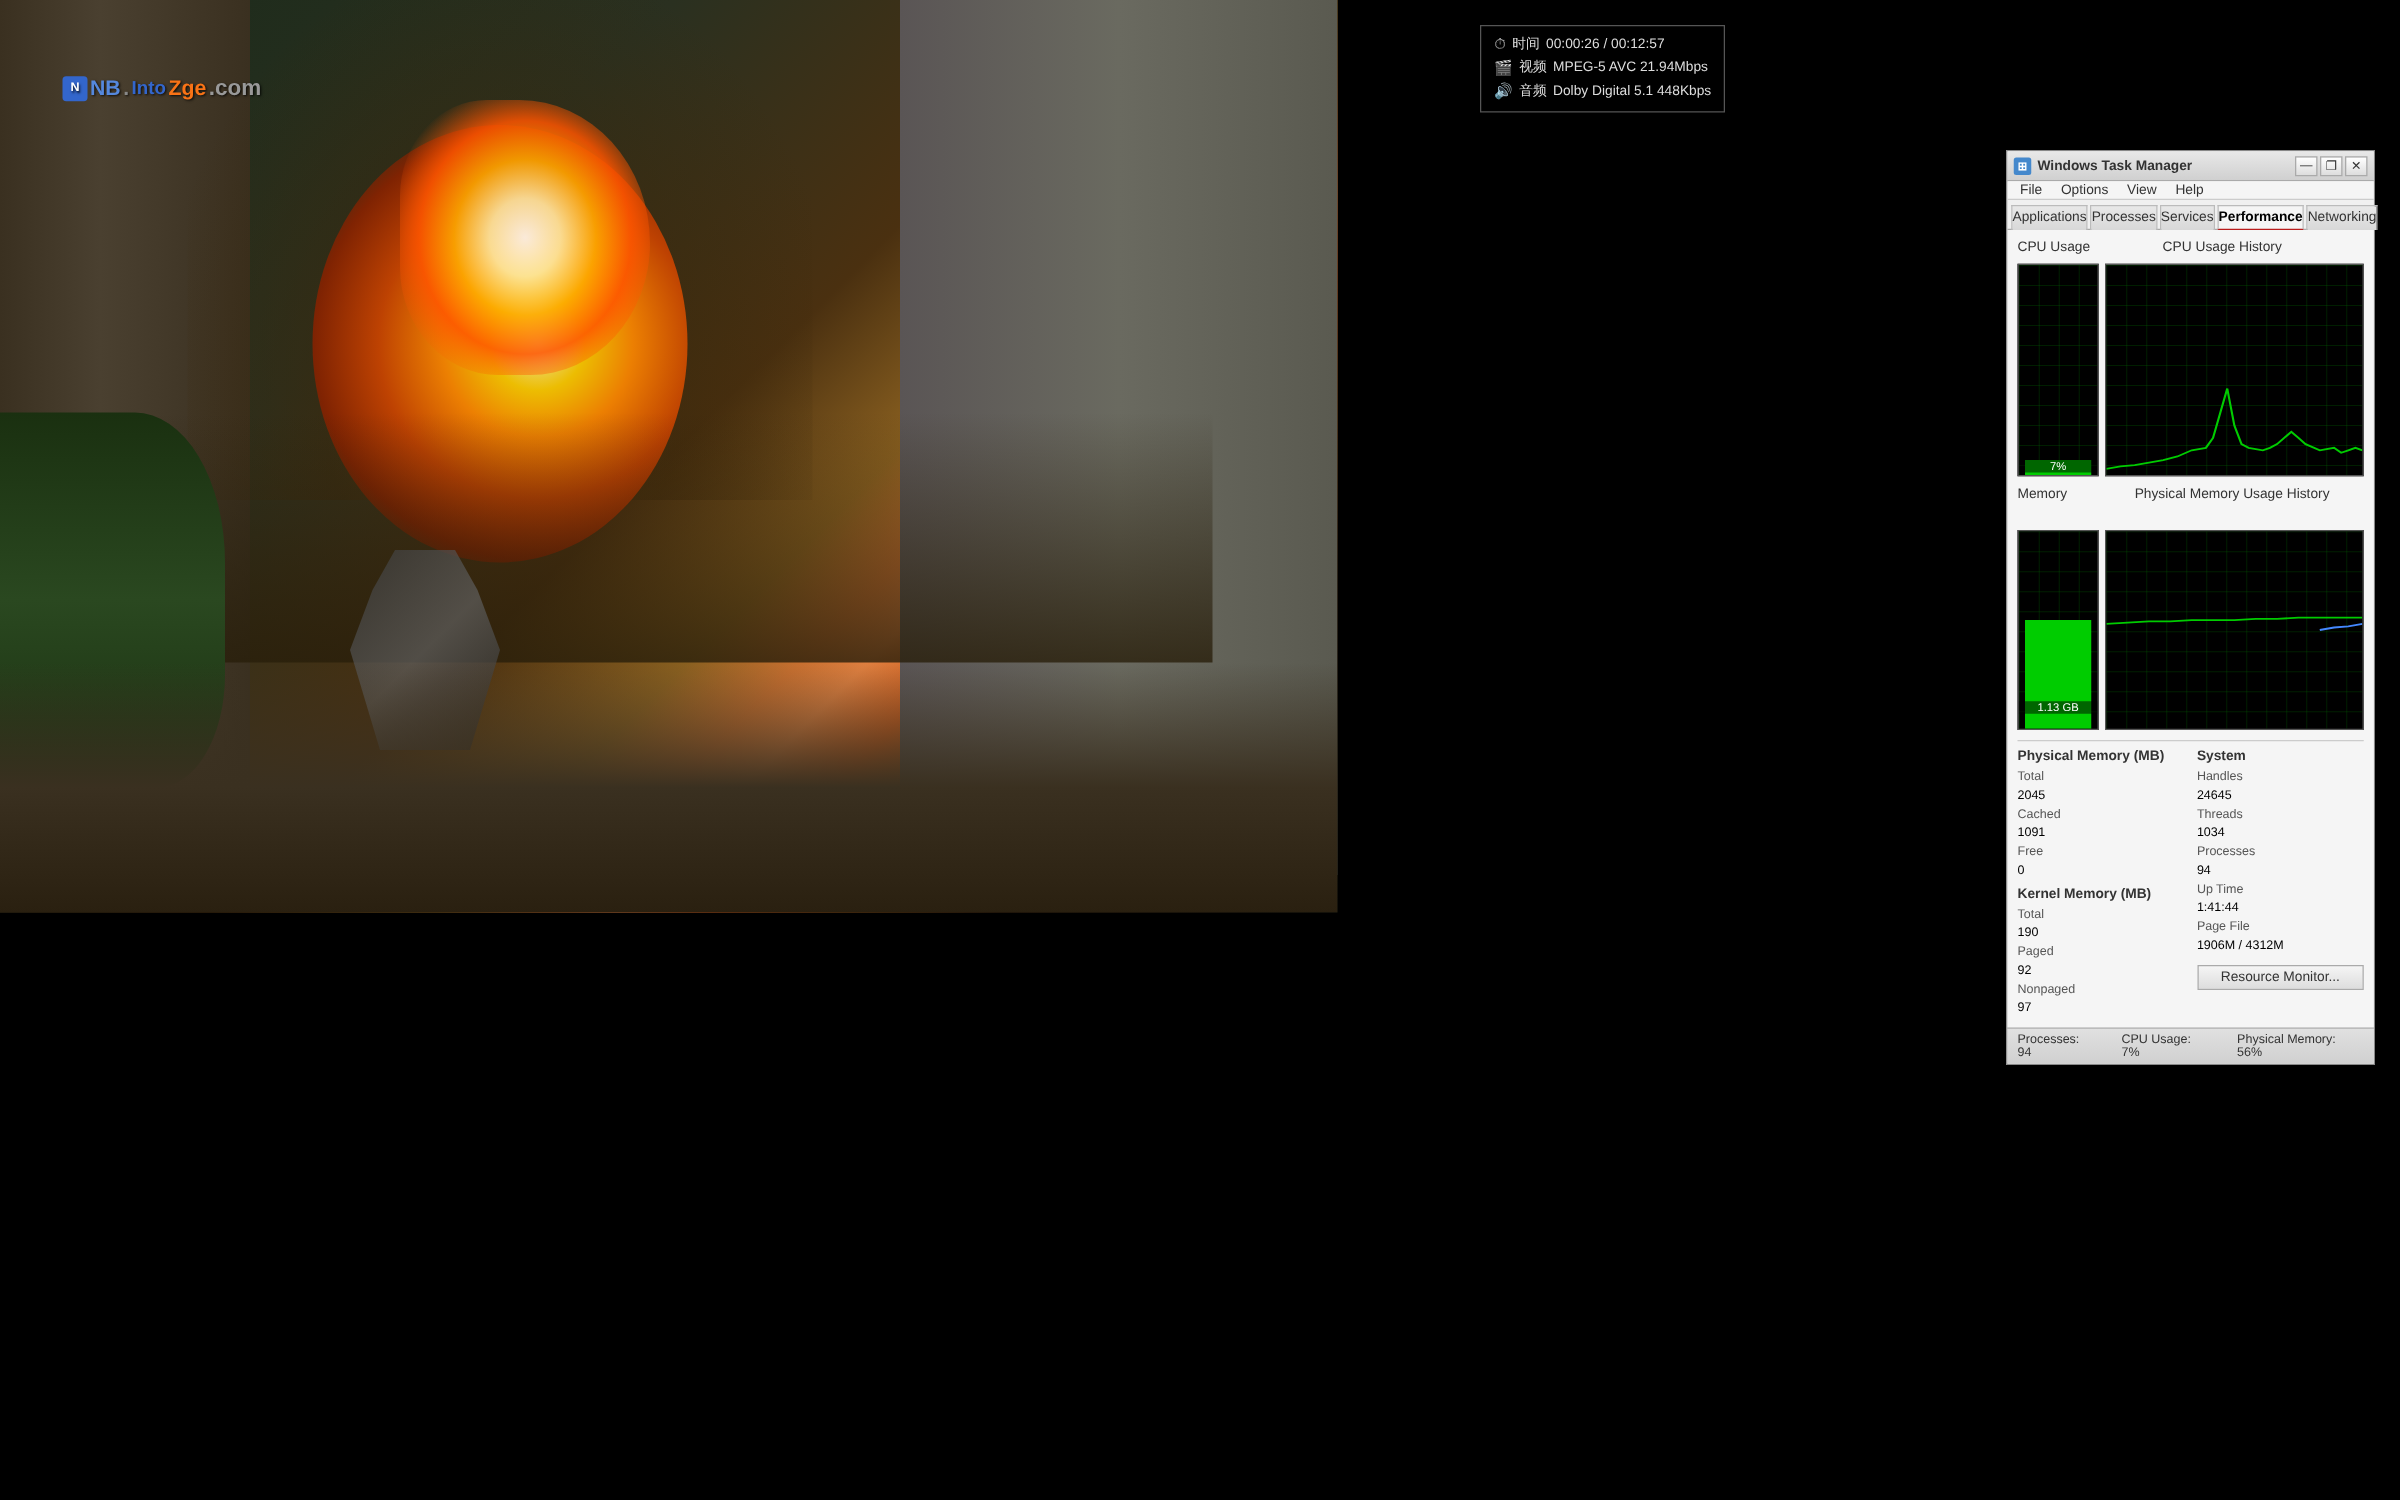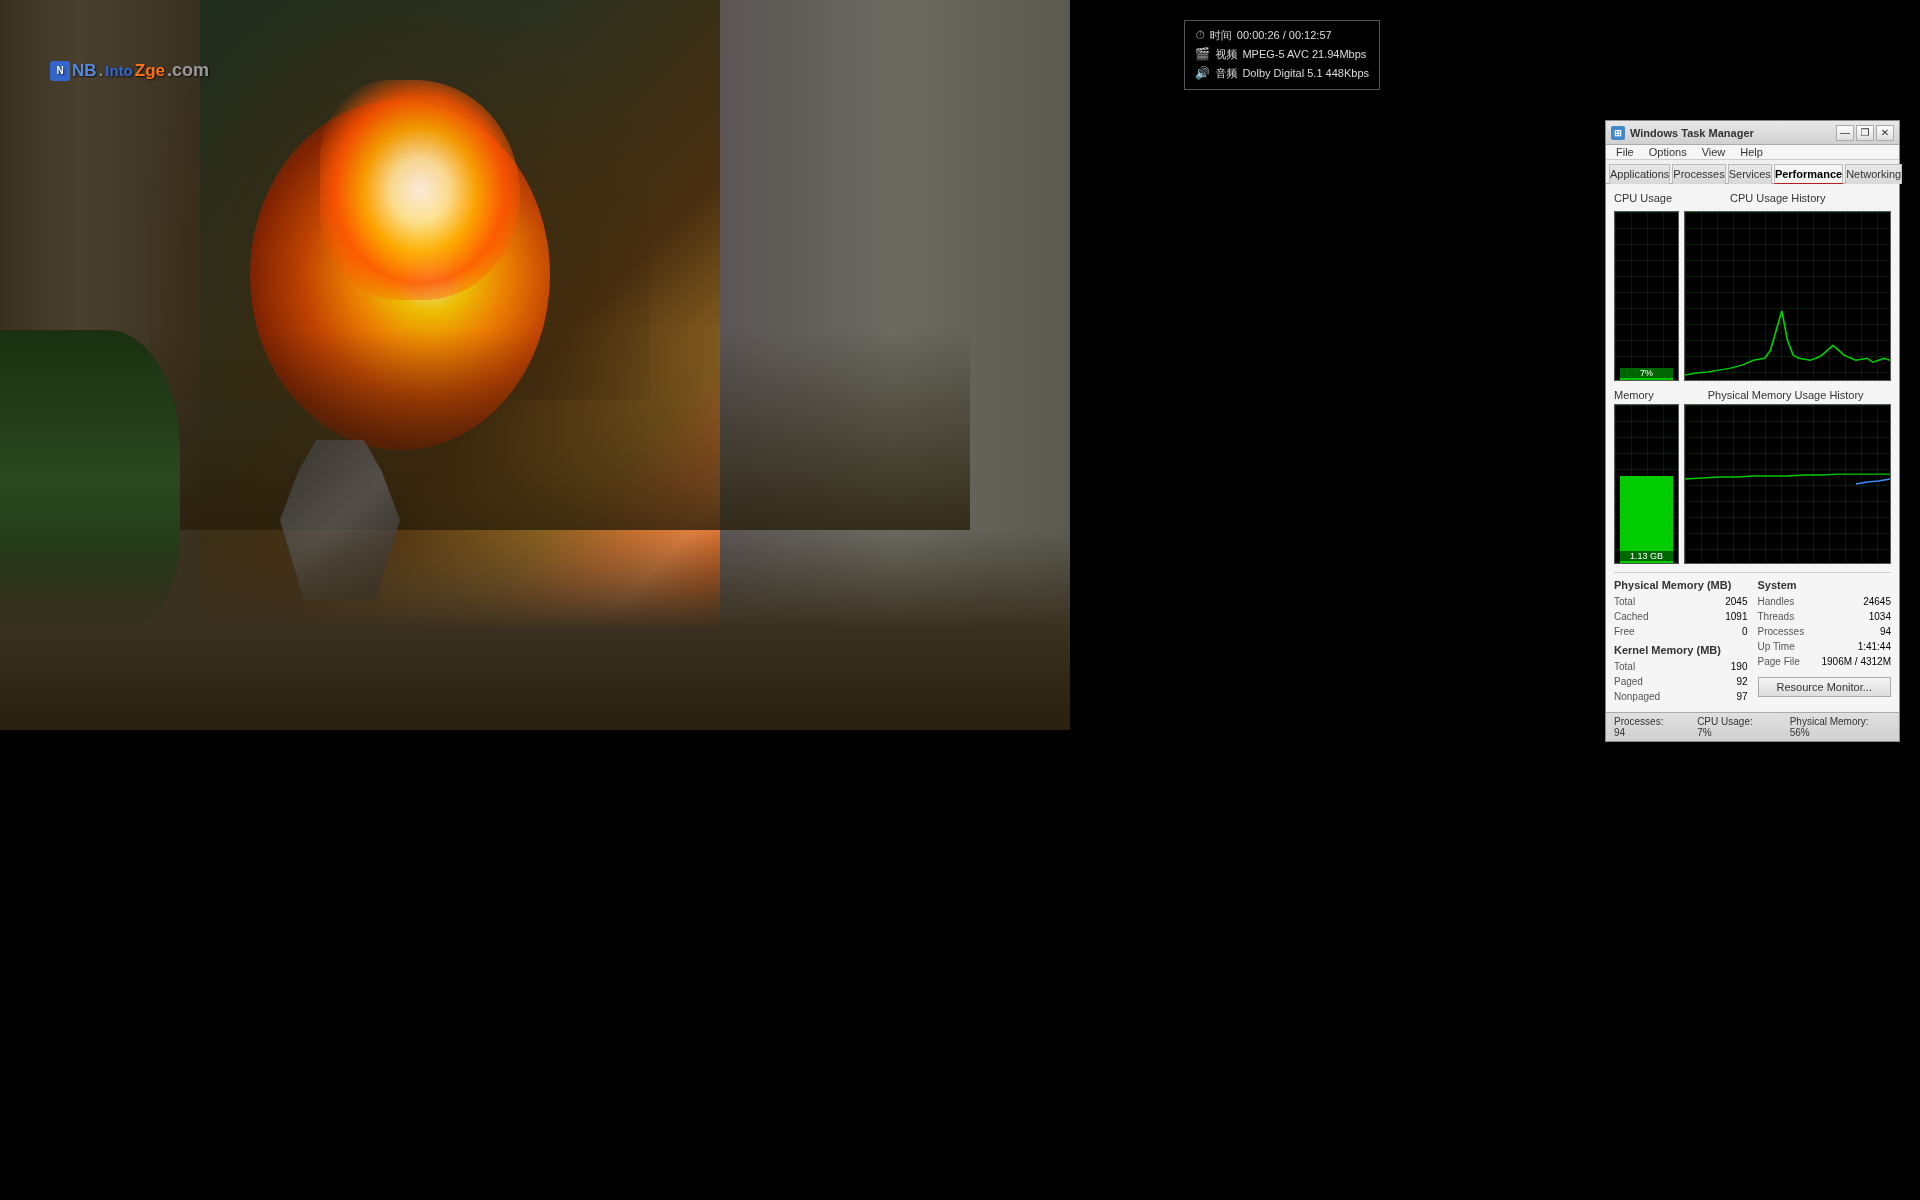--- a/index.html
+++ b/index.html
@@ -343,21 +343,21 @@
       bottom: 0;
       left: 5px;
       right: 5px;
       background: #00cc00;
       height: 55%;
     }
 
     
     .chart-bottom-label {
       position: absolute;
-      bottom: 2px;
+      bottom: 12px;
       left: 0;
       right: 0;
       text-align: center;
       color: #fff;
       font-size: 9px;
       background: rgba(0,0,0,0.5);
     }
 
     
     #tm-stats {
@@ -378,20 +378,21 @@
       color: #333;
       margin-bottom: 3px;
     }
 
     .stats-row {
       display: flex;
       justify-content: space-between;
       font-size: 10px;
       color: #333;
       line-height: 1.5;
+      flex-direction: column;
     }
 
     .stats-row .label {
       color: #555;
     }
 
     .stats-row .value {
       color: #000;
       font-weight: normal;
     }
@@ -538,21 +539,21 @@
 
         <div class="cpu-history-chart">
           <div class="chart-grid"></div>
           <svg class="chart-svg" viewBox="0 0 180 170" preserveAspectRatio="none">
 
             <polyline points="0,165 10,163 20,162 30,160 40,158 50,155 60,150 70,148 75,140 80,120 85,100 90,130 95,145 100,148 110,150 115,148 120,145 125,140 130,135 135,140 140,145 150,150 160,148 165,152 170,150 175,148 180,150" fill="none" stroke="#00cc00" stroke-width="1.5"></polyline>
           </svg>
         </div>
       </div>
 
-      <div style="display:flex;gap:8px;margin-bottom:0;">
+      <div style="display:flex;gap:8px;margin-bottom:20px;">
         <span class="tm-section-title">Memory</span>
         <span class="tm-section-title" style="margin-left:46px;">Physical Memory Usage History</span>
       </div>
 
       <div class="memory-row">
 
         <div class="chart-container">
           <div class="mem-usage-chart">
             <div class="chart-grid"></div>
             <div class="mem-bar-fill"></div>

